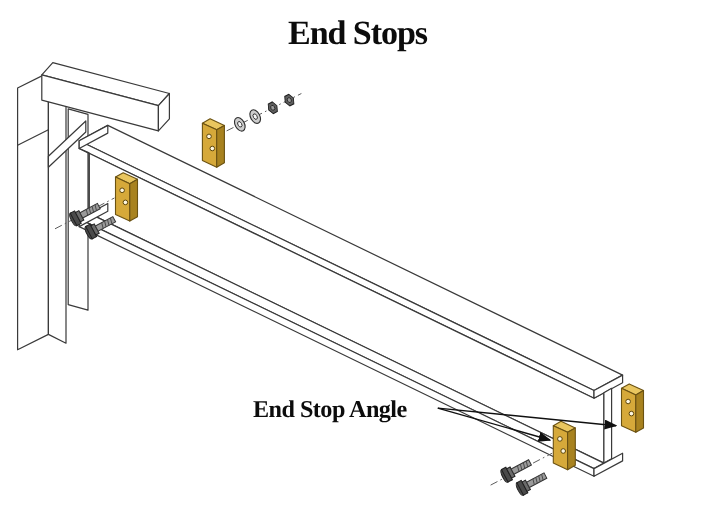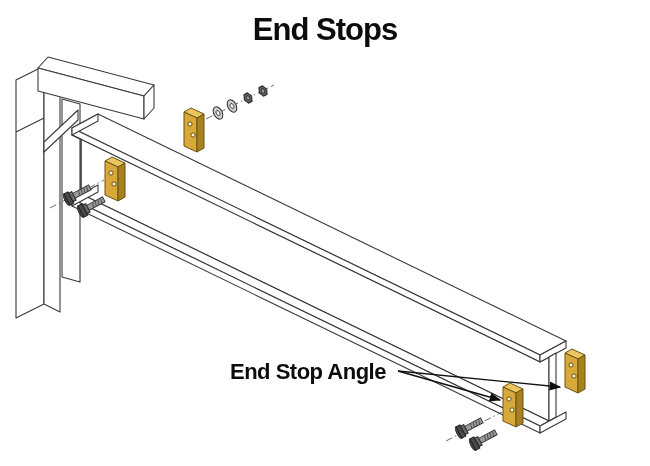--- a/index.html
+++ b/index.html
@@ -1,17 +1,17 @@
 <!DOCTYPE html>
 <html><head>
 <meta charset="utf-8">
 <style>
   html,body{margin:0;padding:0;background:#ffffff;}
   .canvas{position:relative;width:590px;height:466px;background:#ffffff;overflow:hidden;
-          font-family:Liberation Sans, sans-serif;}
+          font-family:Liberation Serif, serif;}
   svg{display:block;}
   .st{fill:#ffffff;stroke:#3a3a3a;stroke-width:1.1;stroke-linejoin:round;}
   .ln{stroke:#3a3a3a;stroke-width:1.1;fill:none;}
   .axis{stroke:#5a5a5a;stroke-width:0.9;fill:none;stroke-dasharray:7 3 1.5 3;}
   .bk{stroke:#6b5212;stroke-width:1;stroke-linejoin:round;}
   .hole{fill:#fdf6e0;stroke:#5a4408;stroke-width:0.9;}
   .bolt-head{fill:#4a4a4a;stroke:#1f1f1f;stroke-width:0.9;}
   .bolt-bevel{fill:#6b6b6b;stroke:#1f1f1f;stroke-width:0.9;}
   .bolt-shaft{fill:#9a9a9a;stroke:#333333;stroke-width:0.9;}
   .thread{stroke:#474747;stroke-width:0.8;}

